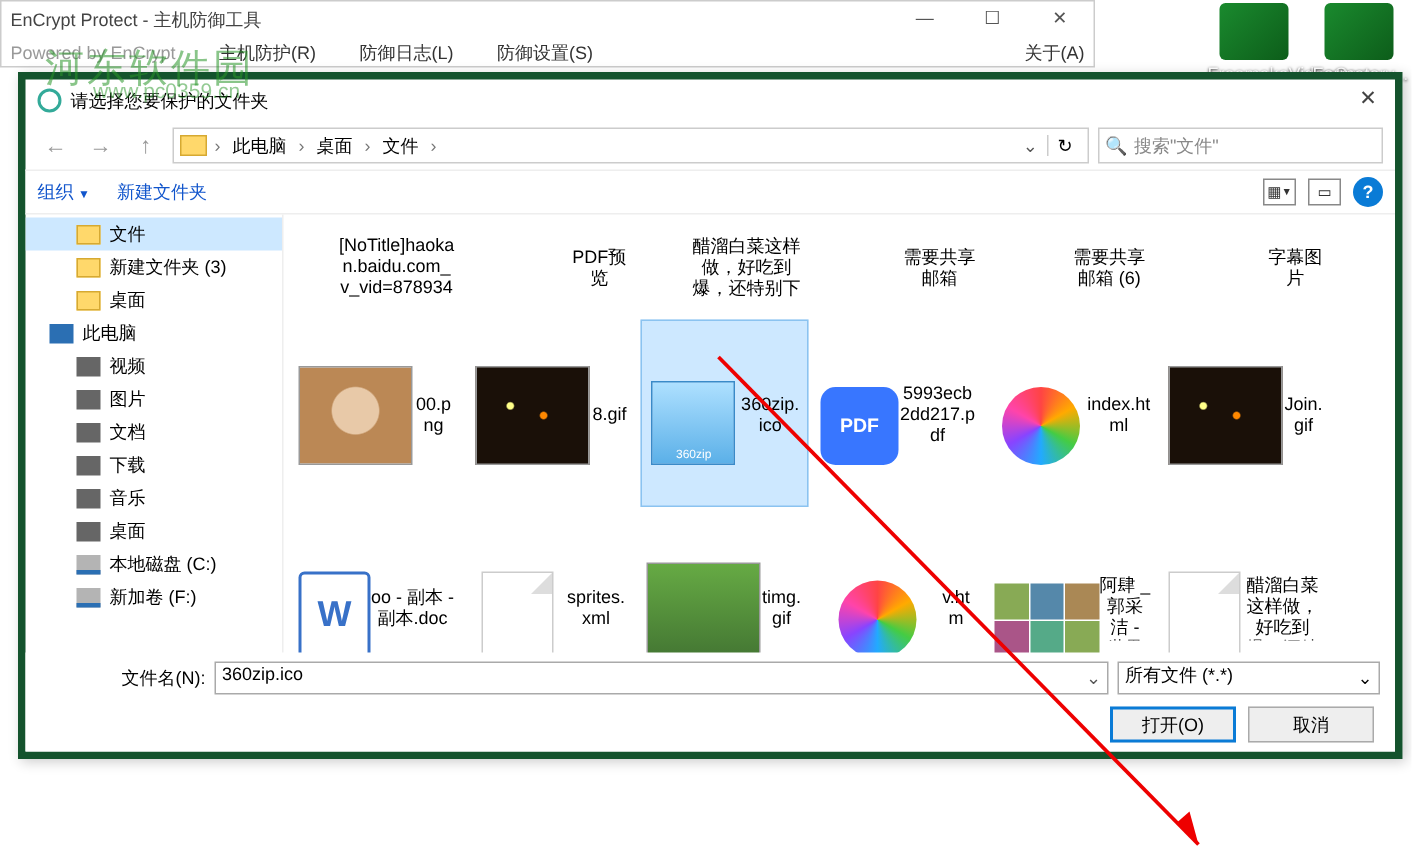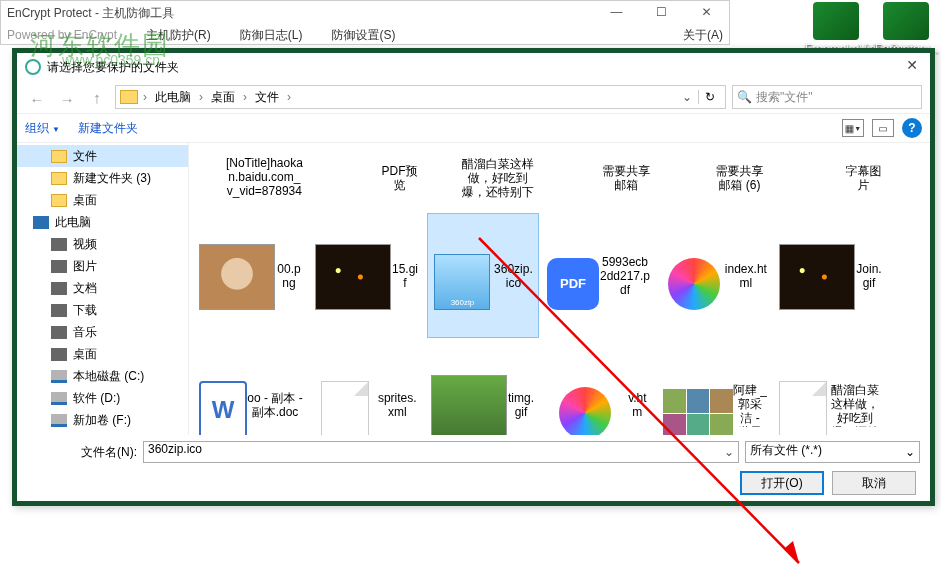--- a/index.html
+++ b/index.html
@@ -192,24 +192,20 @@
         <div class="tree-item">
           <div class="ti-ico ti-media"></div>
           <span>桌面</span>
         </div>
         <div class="tree-item">
           <div class="ti-ico ti-drive"></div>
           <span>本地磁盘 (C:)</span>
         </div>
         <div class="tree-item">
           <div class="ti-ico ti-drive"></div>
-          <span>软件 (D:)</span>
-        </div>
-        <div class="tree-item">
-          <div class="ti-ico ti-drive"></div>
           <span>新加卷 (F:)</span>
         </div>
       </div>
     <div class="files">
       <div class="file-grid toprow" id="toprow">
           <div class="file">
             <div class="thumb"></div>
             <div class="fname">[NoTitle]haokan.baidu.com_v_vid=8789341</div>
           </div>
           <div class="file">
@@ -237,21 +233,21 @@
           <div class="file">
             <div class="thumb">
               <div class="t-img t-monkey"></div>
             </div>
             <div class="fname">00.png</div>
           </div>
           <div class="file">
             <div class="thumb">
               <div class="t-img t-fireworks"></div>
             </div>
-            <div class="fname">15.gif</div>
+            <div class="fname">8.gif</div>
           </div>
           <div class="file sel">
             <div class="thumb">
               <div class="t-zip"></div>
             </div>
             <div class="fname">360zip.ico</div>
           </div>
           <div class="file">
             <div class="thumb">
               <div class="t-pdf">PDF</div>

